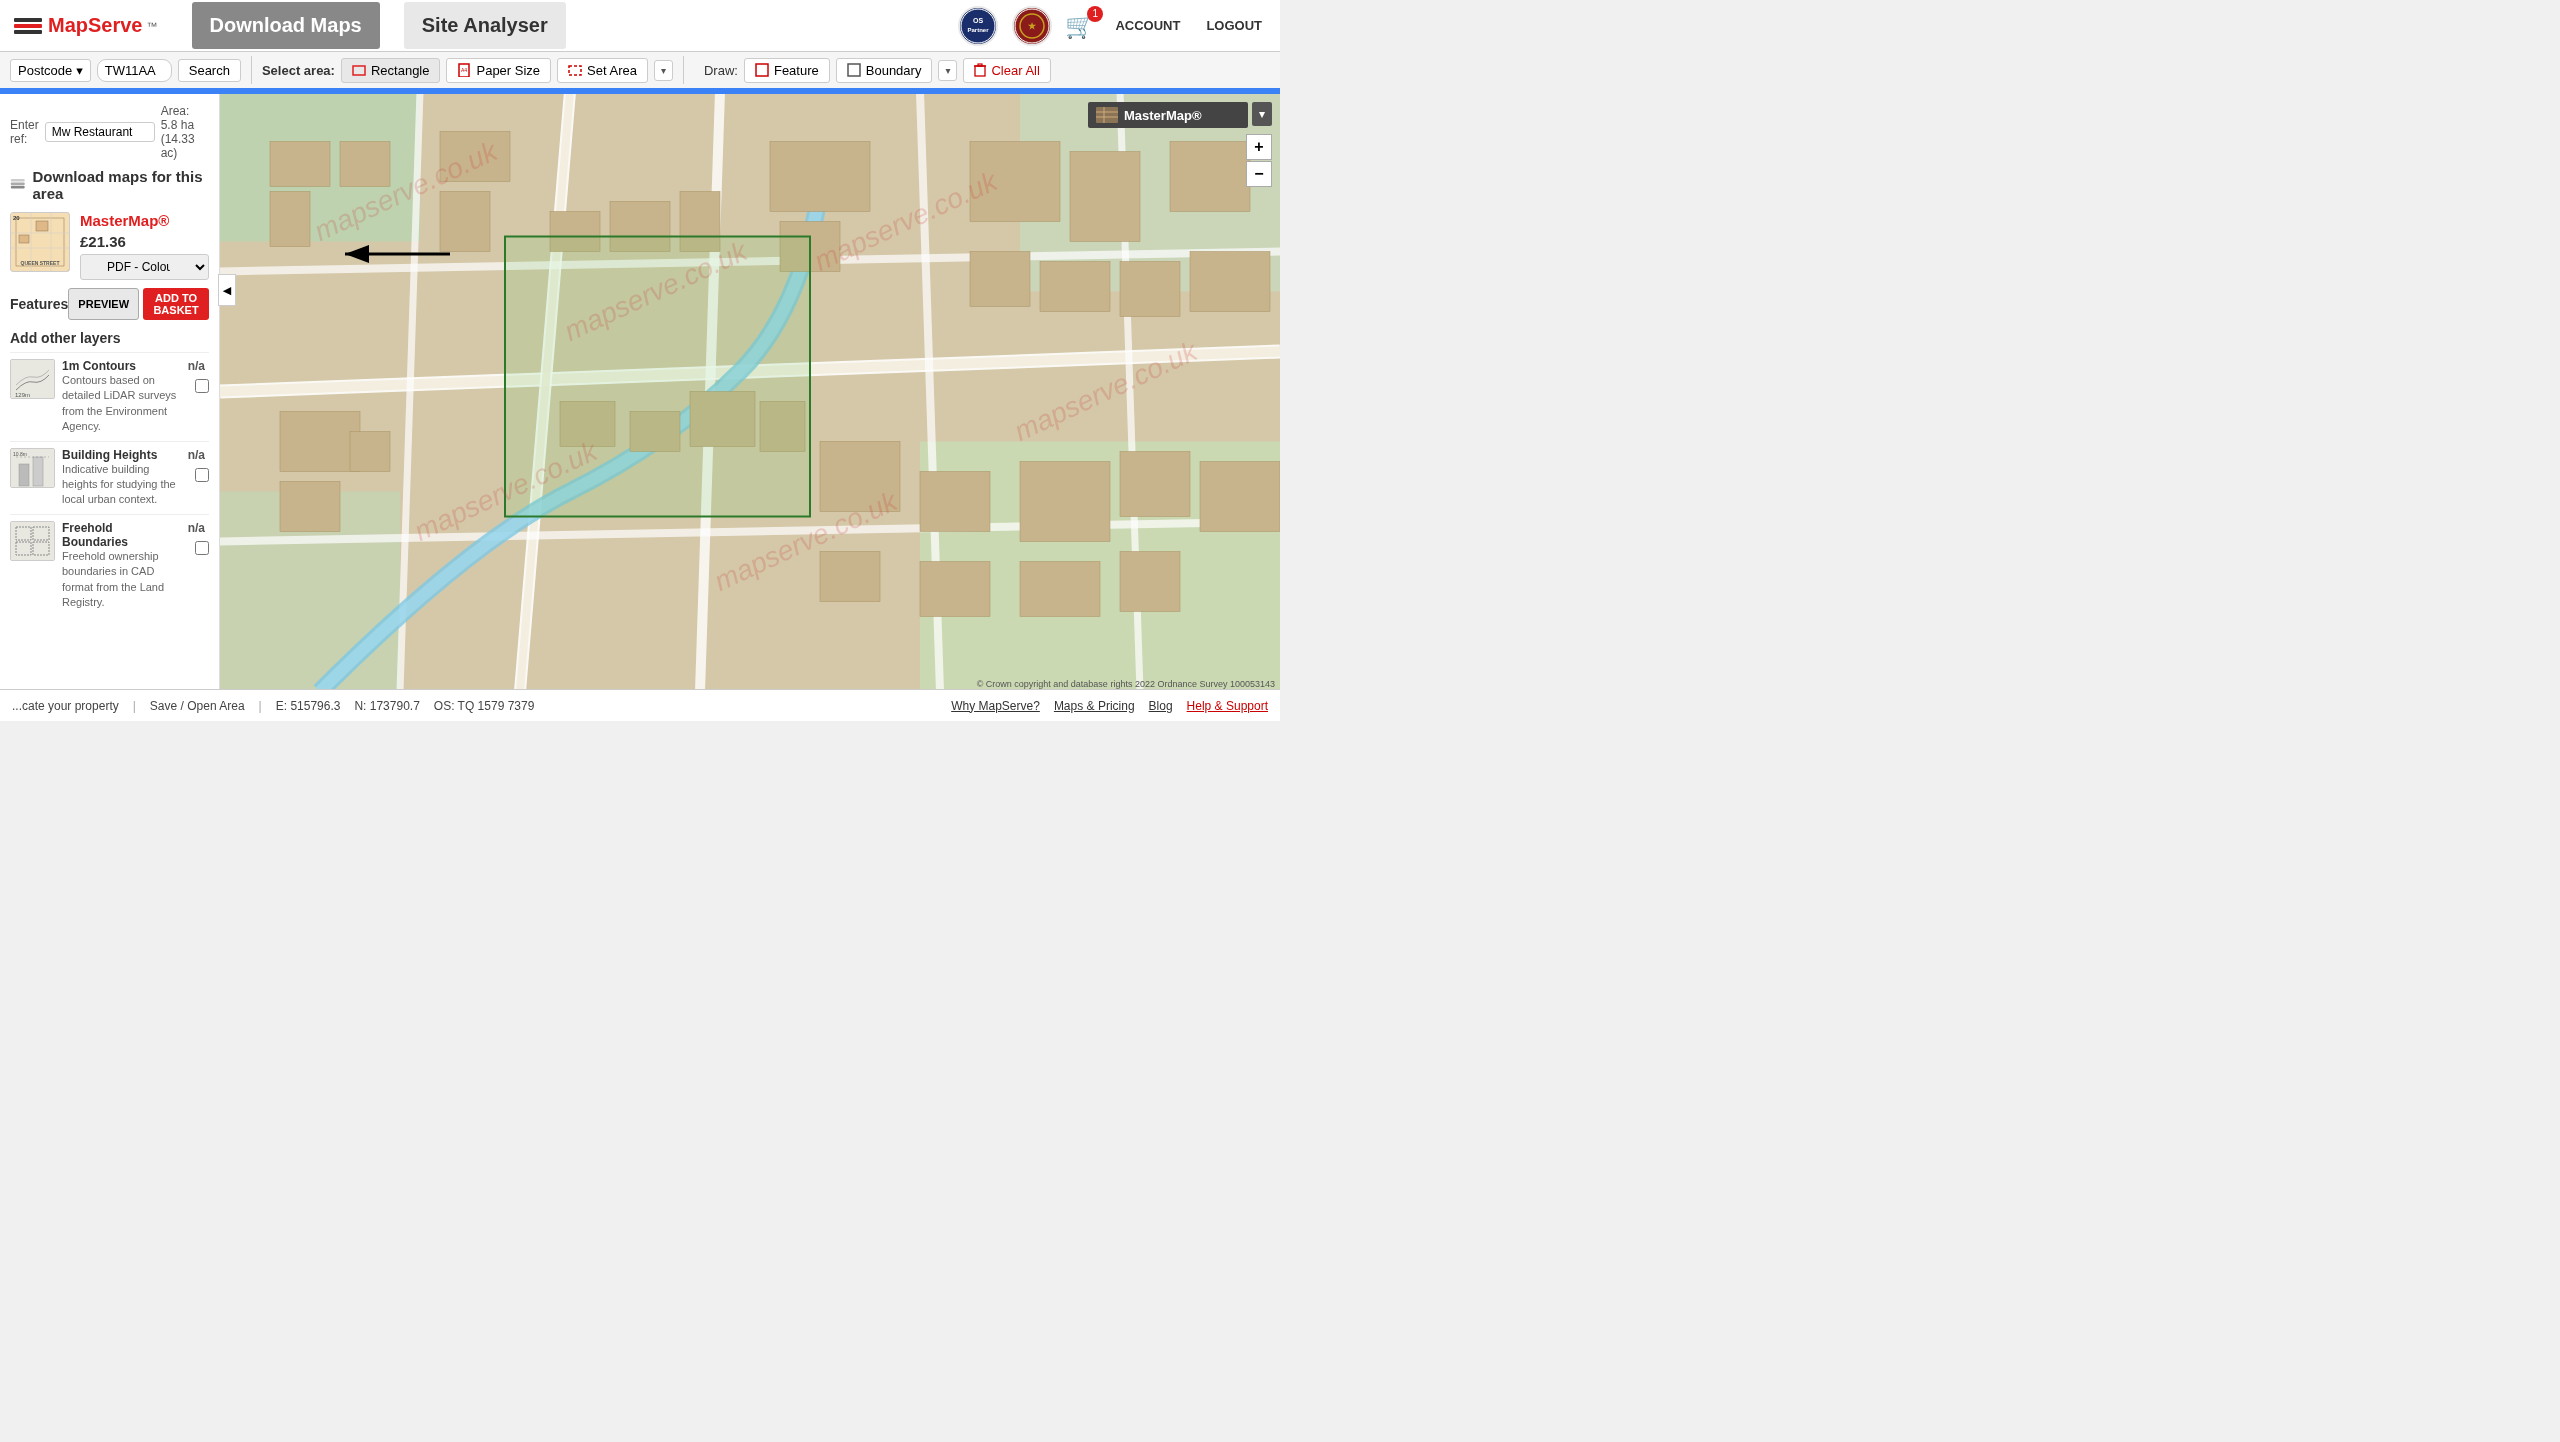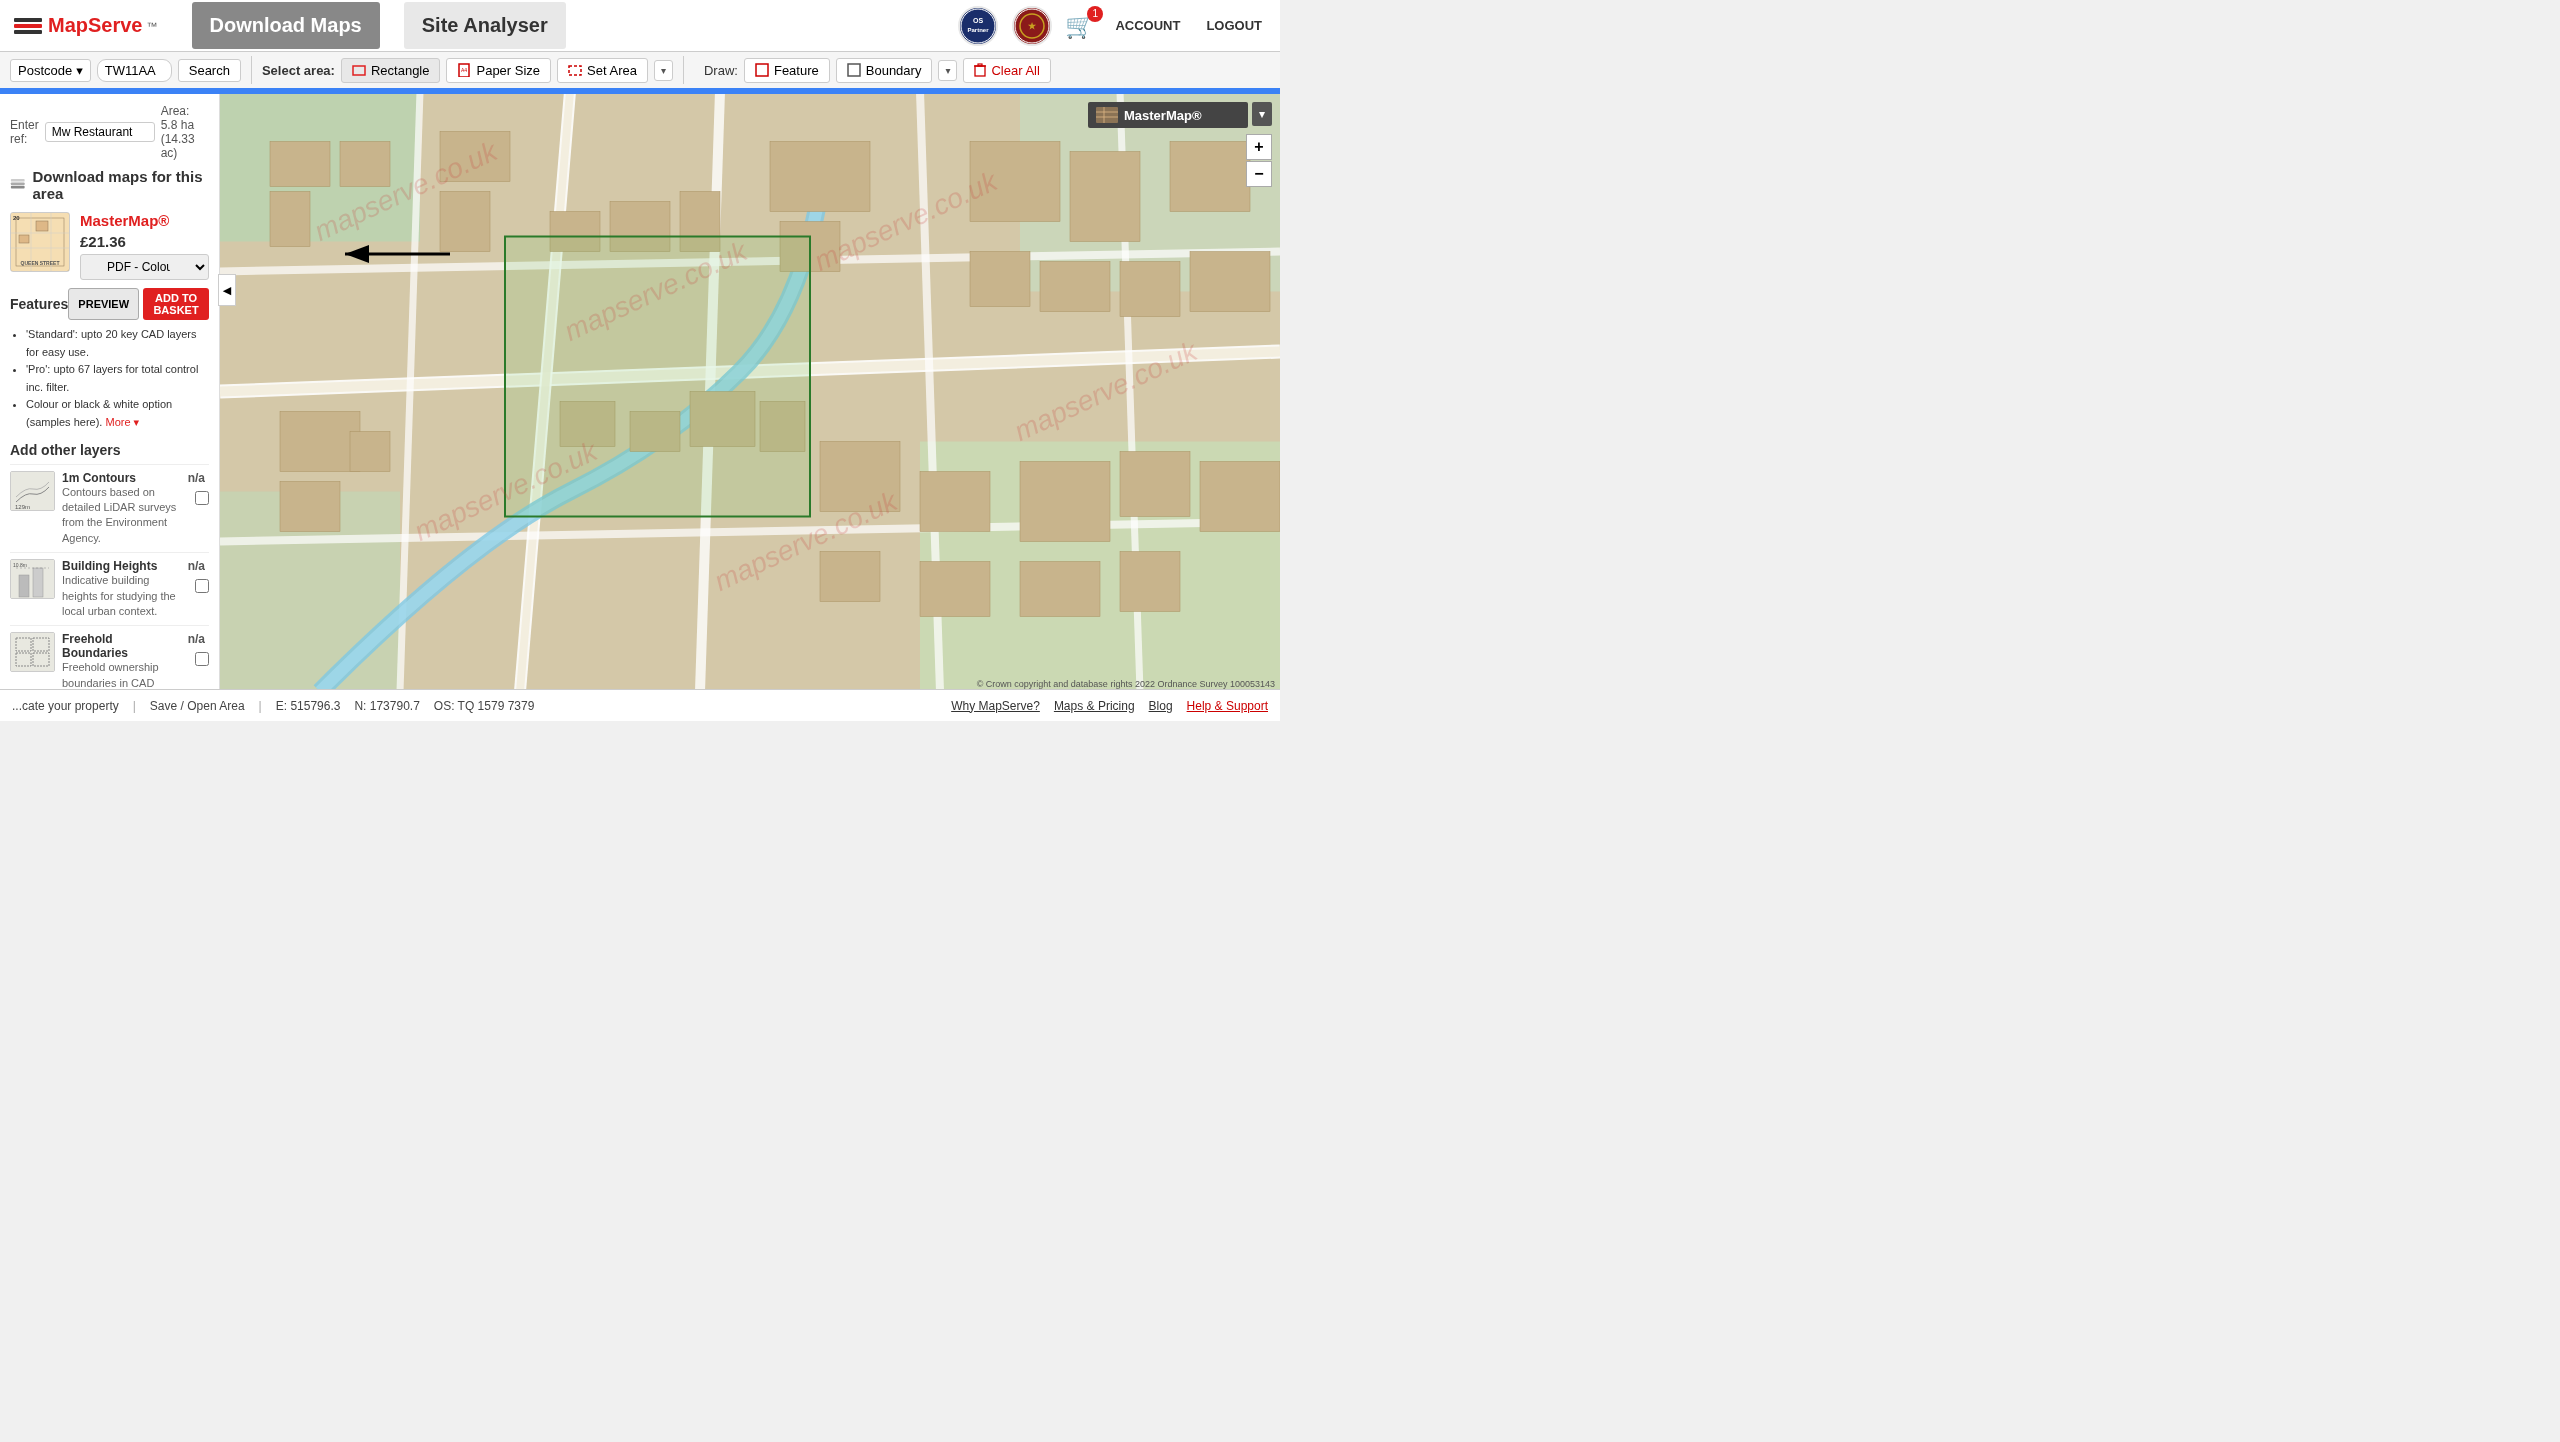--- a/index.html
+++ b/index.html
@@ -580,29 +580,20 @@
     </div>
 
     <div class="features-section">
       <div class="features-header">
         <span class="features-title">Features</span>
         <div style="display:flex;gap:4px;">
           <button class="btn-preview">PREVIEW</button>
           <button class="btn-add-basket">ADD TO BASKET</button>
         </div>
       </div>
-      <ul class="features-list">
-        <li>'Standard': upto 20 key CAD layers for easy use.</li>
-        <li>'Pro': upto 67 layers for total control inc. filter.</li>
-        <li>
-          <span>Colour or black &amp; white option (samples here).</span>
-          <span class="more-link">More</span>
-          <span style="color:#e02020;">▾</span>
-        </li>
-      </ul>
     </div>
 
     <div>
       <div class="other-layers-title">Add other layers</div>
 
       <div class="layer-item">
         <div class="layer-thumb">
           <svg width="43" height="38" viewBox="0 0 43 38">
             <rect width="43" height="38" fill="#e8e8e0"></rect>
             <path d="M5,30 Q15,20 22,22 Q30,24 38,15" fill="none" stroke="#888" stroke-width="1"></path>

